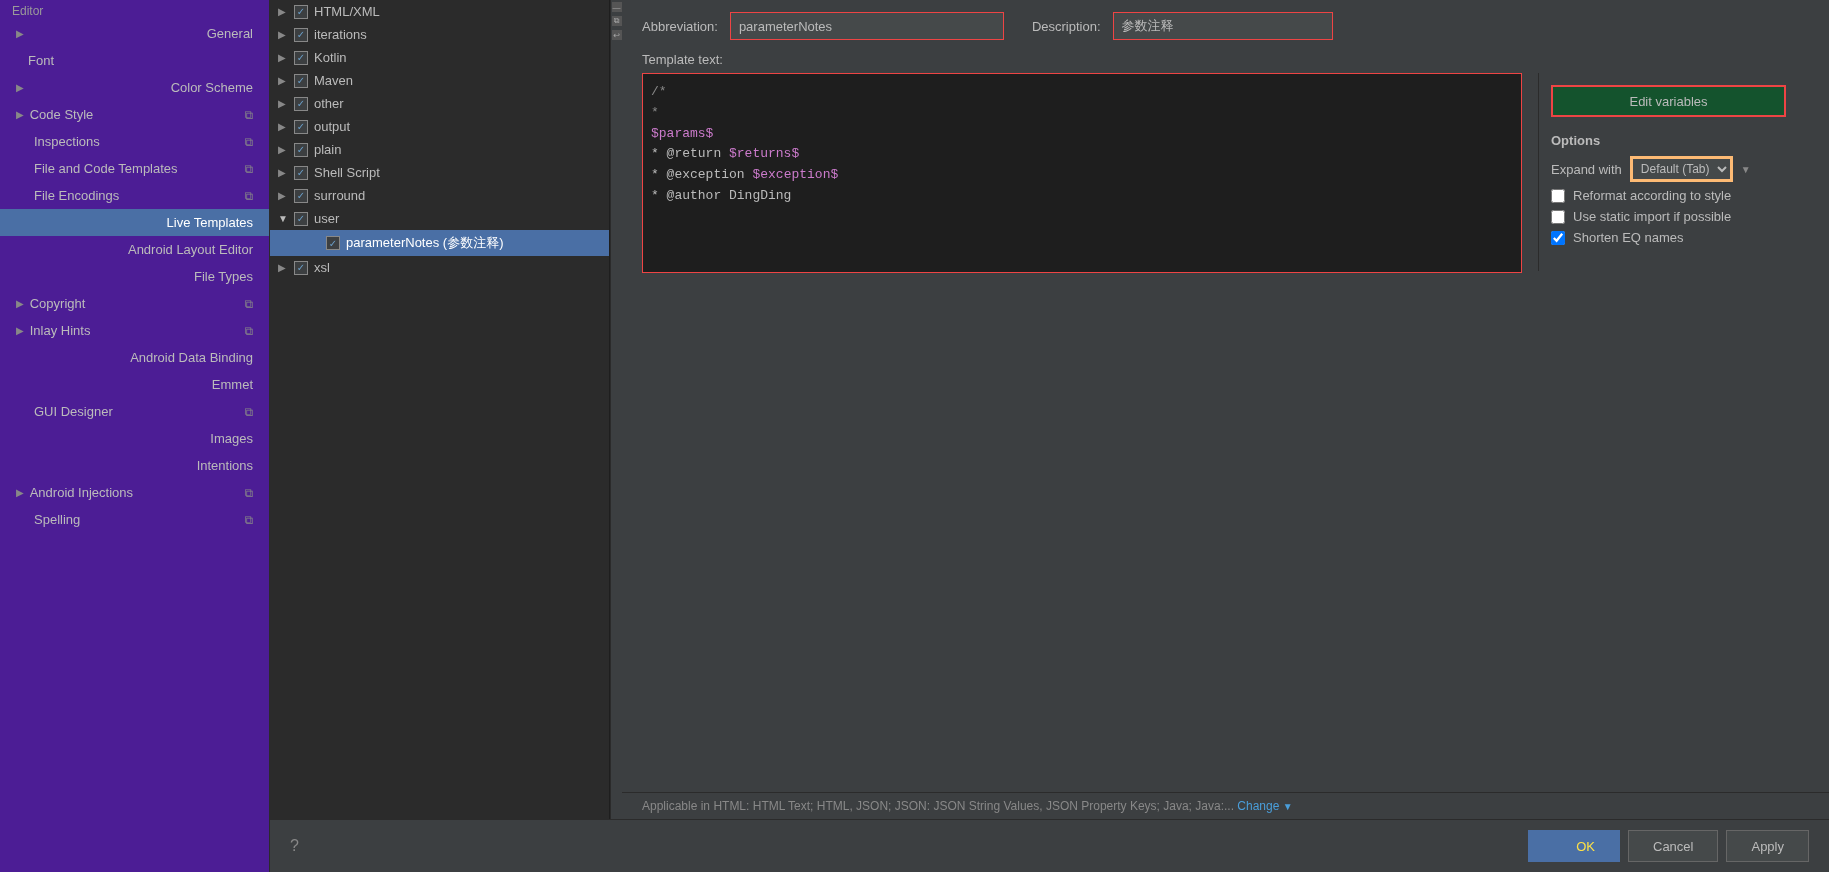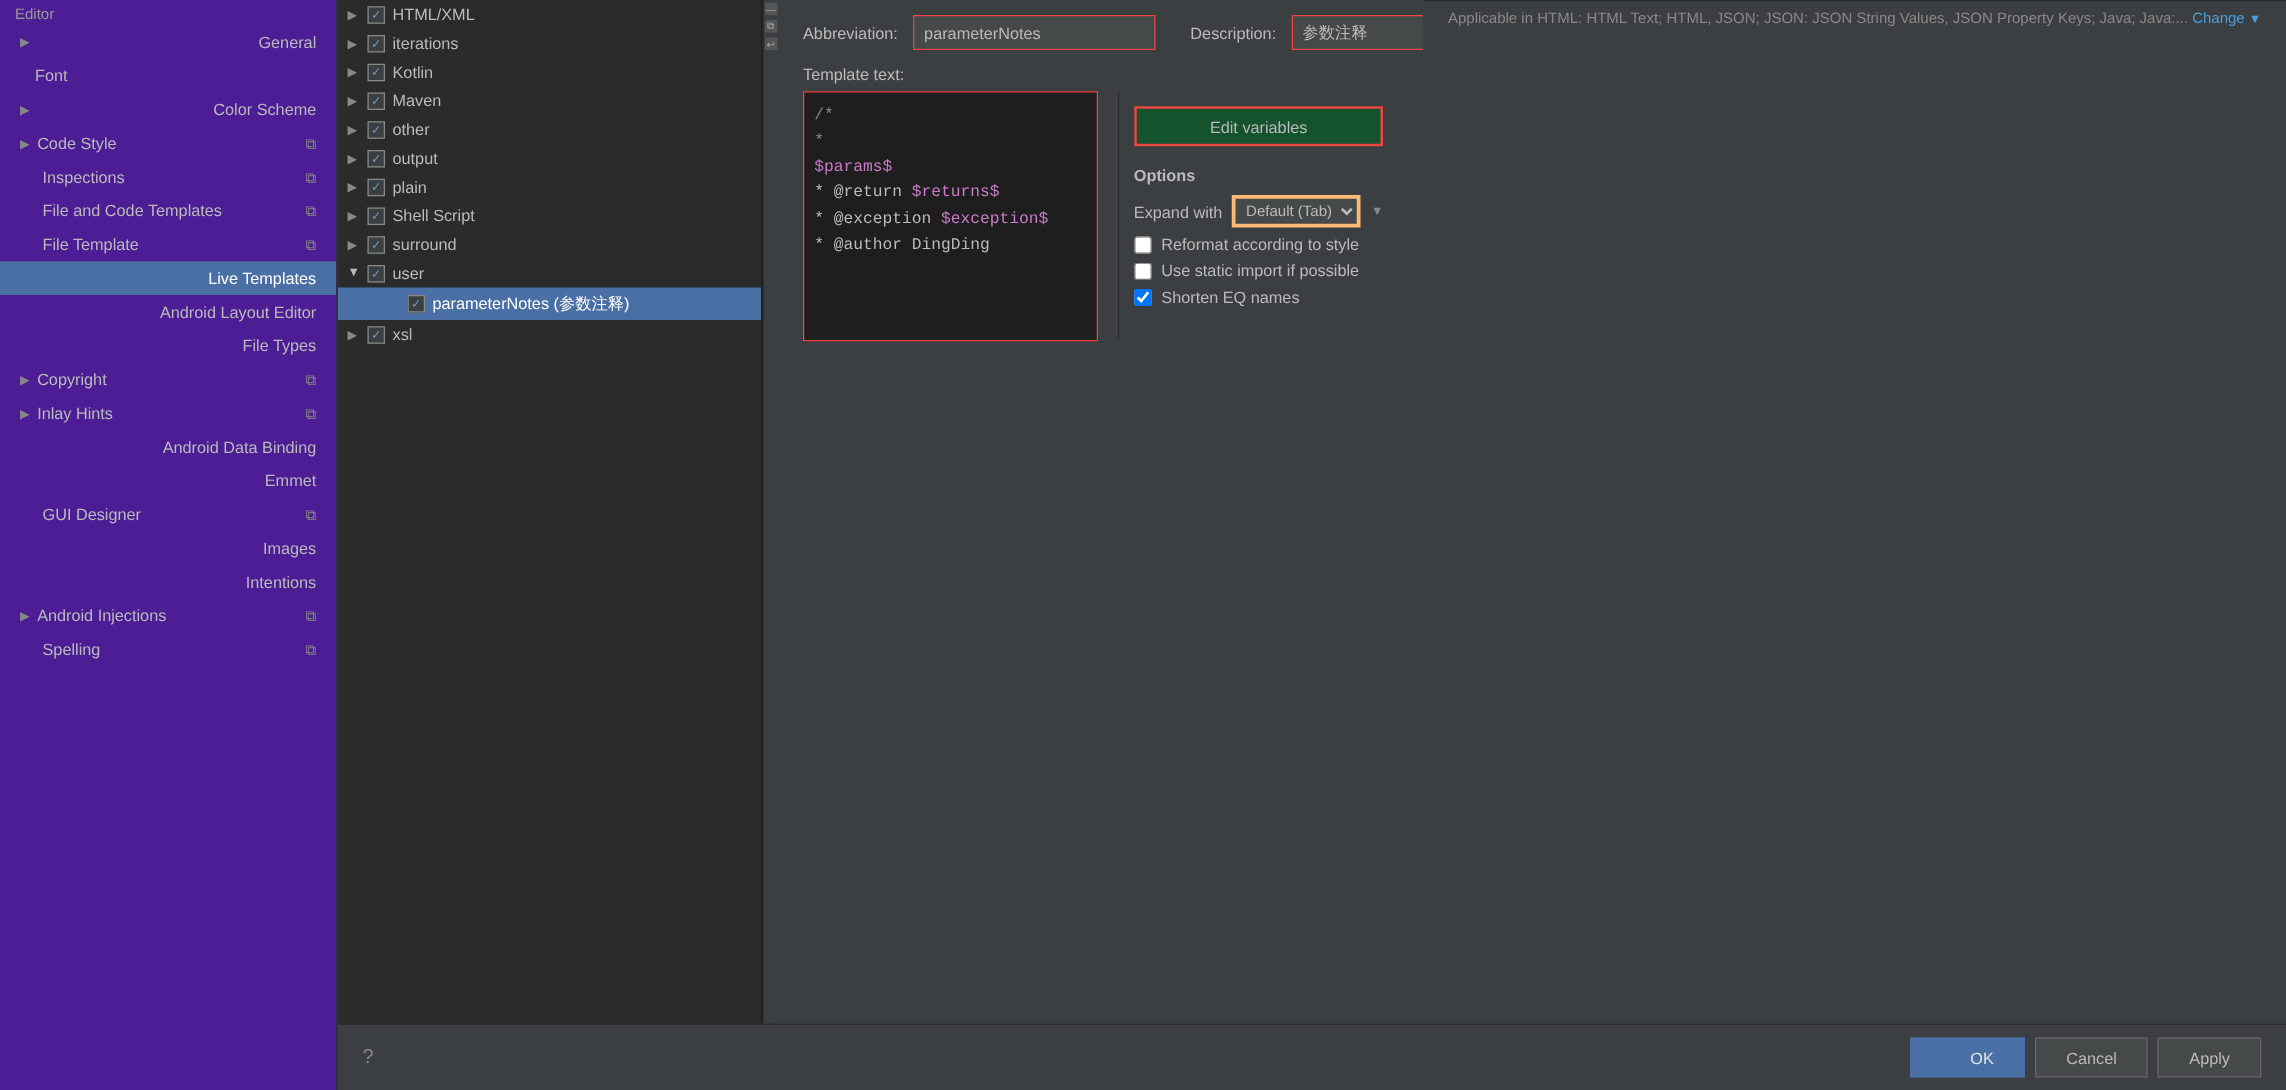--- a/index.html
+++ b/index.html
@@ -297,29 +297,29 @@
       cursor: pointer;
       border: 1px solid #666;
       background: #45494a;
       color: #bbb;
       height: 32px;
     }
 
     .bottom-btn.primary {
       background: #4a6fa5;
       border-color: #4a6fa5;
-      color: #e5e5e5;
+      color: #fde047;
       padding-left: 47px;
     }
 
     
     .right-content {
       flex: 1;
       display: flex;
-      flex-direction: row;
+      flex-direction: column;
       overflow: hidden;
       justify-content: center;
     }
 
     .right-columns {
       display: flex;
       flex: 1;
       overflow: hidden;
     }
 
@@ -379,21 +379,21 @@
     </div>
 
     <div class="sidebar-item">
       <span style="width:18px;display:inline-block;"></span>
       <span>File and Code Templates</span>
       <span class="copy-icon">⧉</span>
     </div>
 
     <div class="sidebar-item">
       <span style="width:18px;display:inline-block;"></span>
-      <span>File Template</span>
+      <span>File Encodings</span>
       <span class="copy-icon">⧉</span>
     </div>
 
     <div class="sidebar-item active">
       <span style="width:18px;display:inline-block;"></span>
       <span>Live Templates</span>
     </div>
 
     <div class="sidebar-item">
       <span style="width:18px;display:inline-block;"></span>

